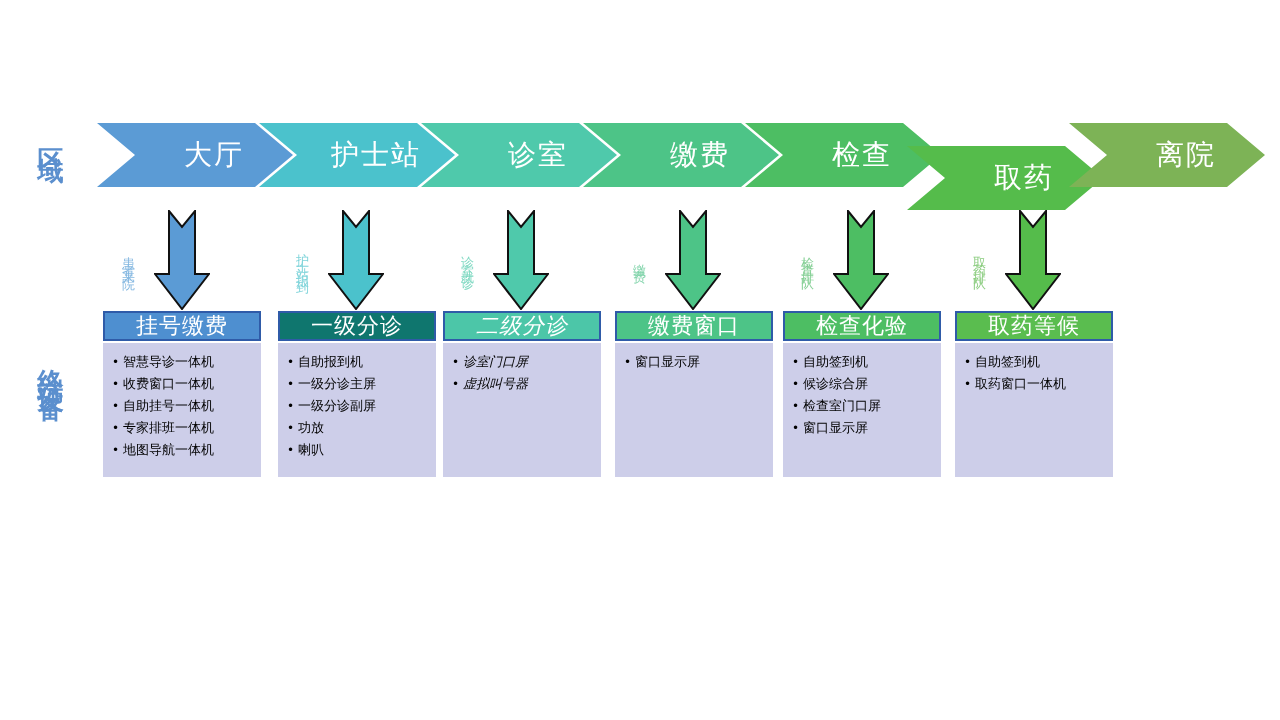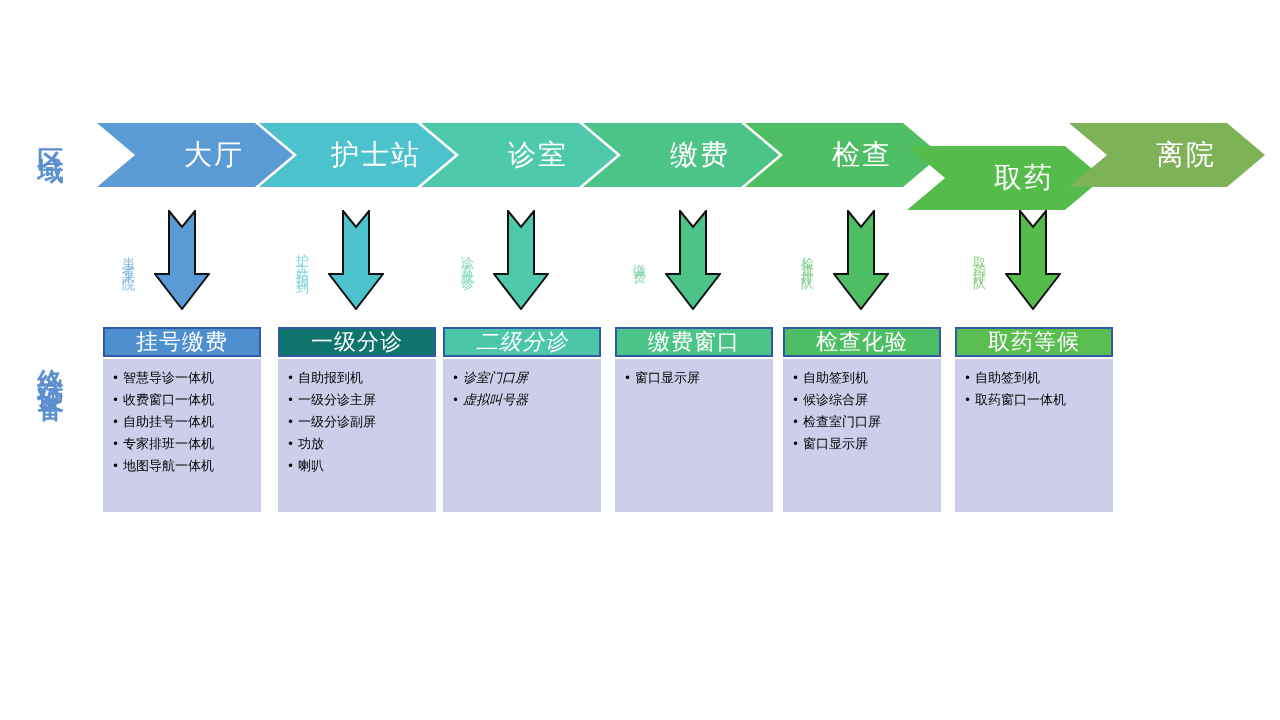--- a/index.html
+++ b/index.html
@@ -35,30 +35,30 @@
   }
   .f0{left:118px;}.f1{left:292px;}.f2{left:457px;}.f3{left:629px;}
   .f4{left:797px;}.f5{left:969px;}
   .flow .vlabel{
     writing-mode:vertical-rl;text-orientation:upright;
     font-size:13px;letter-spacing:7px;line-height:20px;white-space:nowrap;
   }
   .flow svg{display:block;}
 
   
-  .dbox{position:absolute;top:327px;width:158px;}
+  .dbox{position:absolute;top:311px;width:158px;}
   .b0{left:103px;}.b1{left:278px;}.b2{left:443px;font-style:italic;}.b3{left:615px;}
   .b4{left:783px;}.b5{left:955px;}
   .dbox .hdr{
     height:30px;border:2px solid var(--header-border,#2F5BA8);
     box-sizing:border-box;display:flex;align-items:center;justify-content:center;
   }
   .dbox .hdr span{color:#fff;font-size:22px;letter-spacing:1px;white-space:nowrap;}
   .dbox .body{
-    margin-top:2px;height:153px;background:var(--box-body,#CDCEE9);
+    margin-top:2px;height:134px;background:var(--box-body,#CDCEE9);
     padding:8px 4px 0 8px;box-sizing:border-box;
   }
   .dbox ul{list-style:none;margin:0;padding:0;}
   .dbox li{
     position:relative;padding-left:12px;font-size:13px;line-height:22px;
     color:#000;white-space:nowrap;
   }
   .dbox li::before{content:"•";position:absolute;left:1px;top:0;font-size:12px;}
 </style>
 </head>

